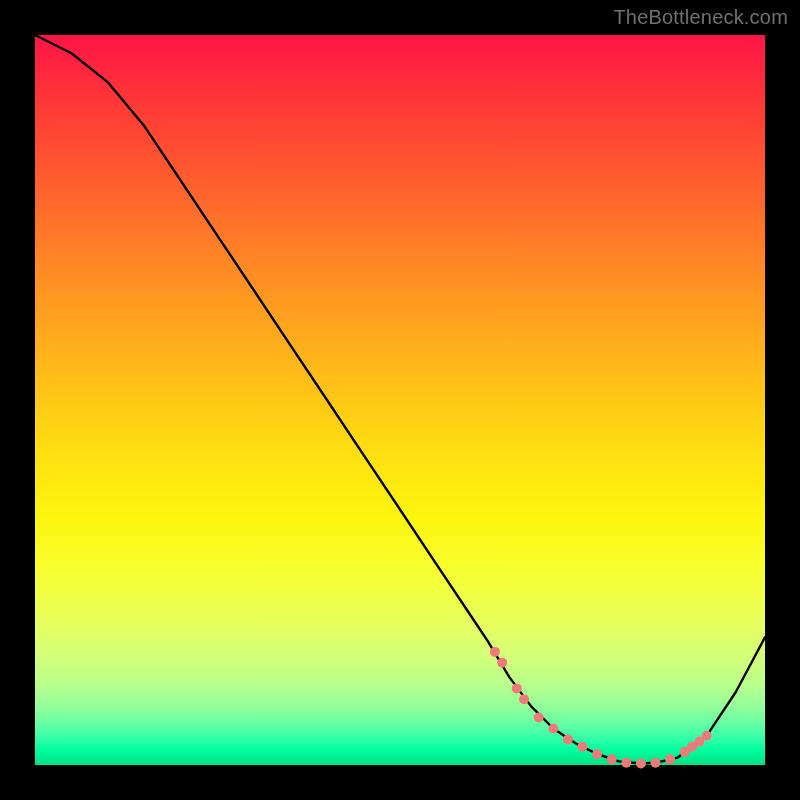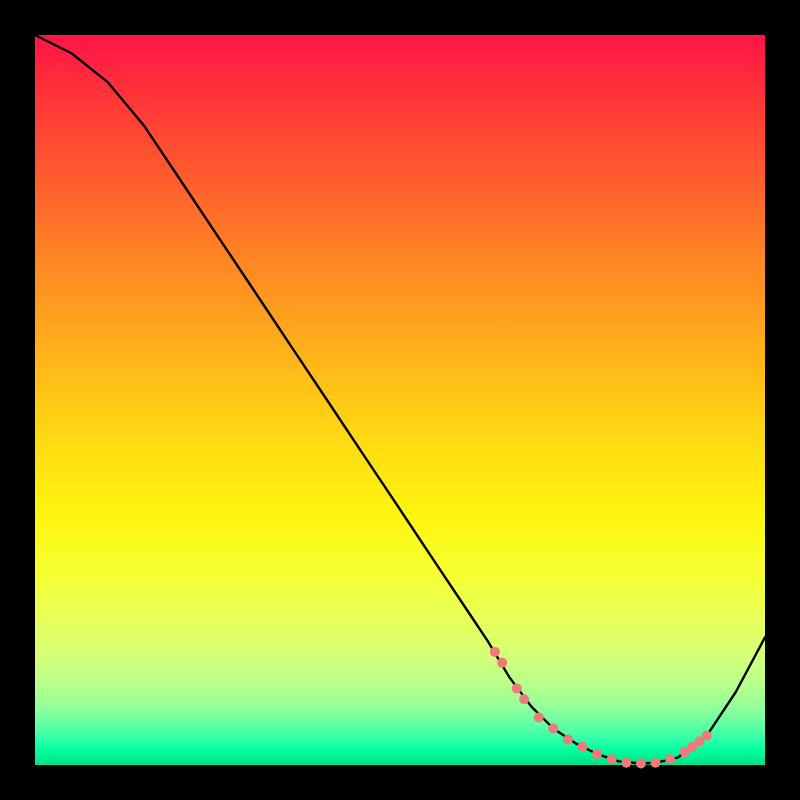--- a/index.html
+++ b/index.html
@@ -86,14 +86,15 @@
           <circle cx="620.5" cy="727.8" r="5" fill="#ef7a7a"></circle>
           <circle cx="635.1" cy="724.2" r="5" fill="#ef7a7a"></circle>
           <circle cx="649.7" cy="716.9" r="5" fill="#ef7a7a"></circle>
           <circle cx="657.0" cy="711.8" r="5" fill="#ef7a7a"></circle>
           <circle cx="664.3" cy="706.6" r="5" fill="#ef7a7a"></circle>
           <circle cx="671.6" cy="700.8" r="5" fill="#ef7a7a"></circle>
         </g>
     </svg>
   </div>
 
+  <div class="watermark">TheBottleneck.com</div>
 
 </div>
 
 </body></html>

